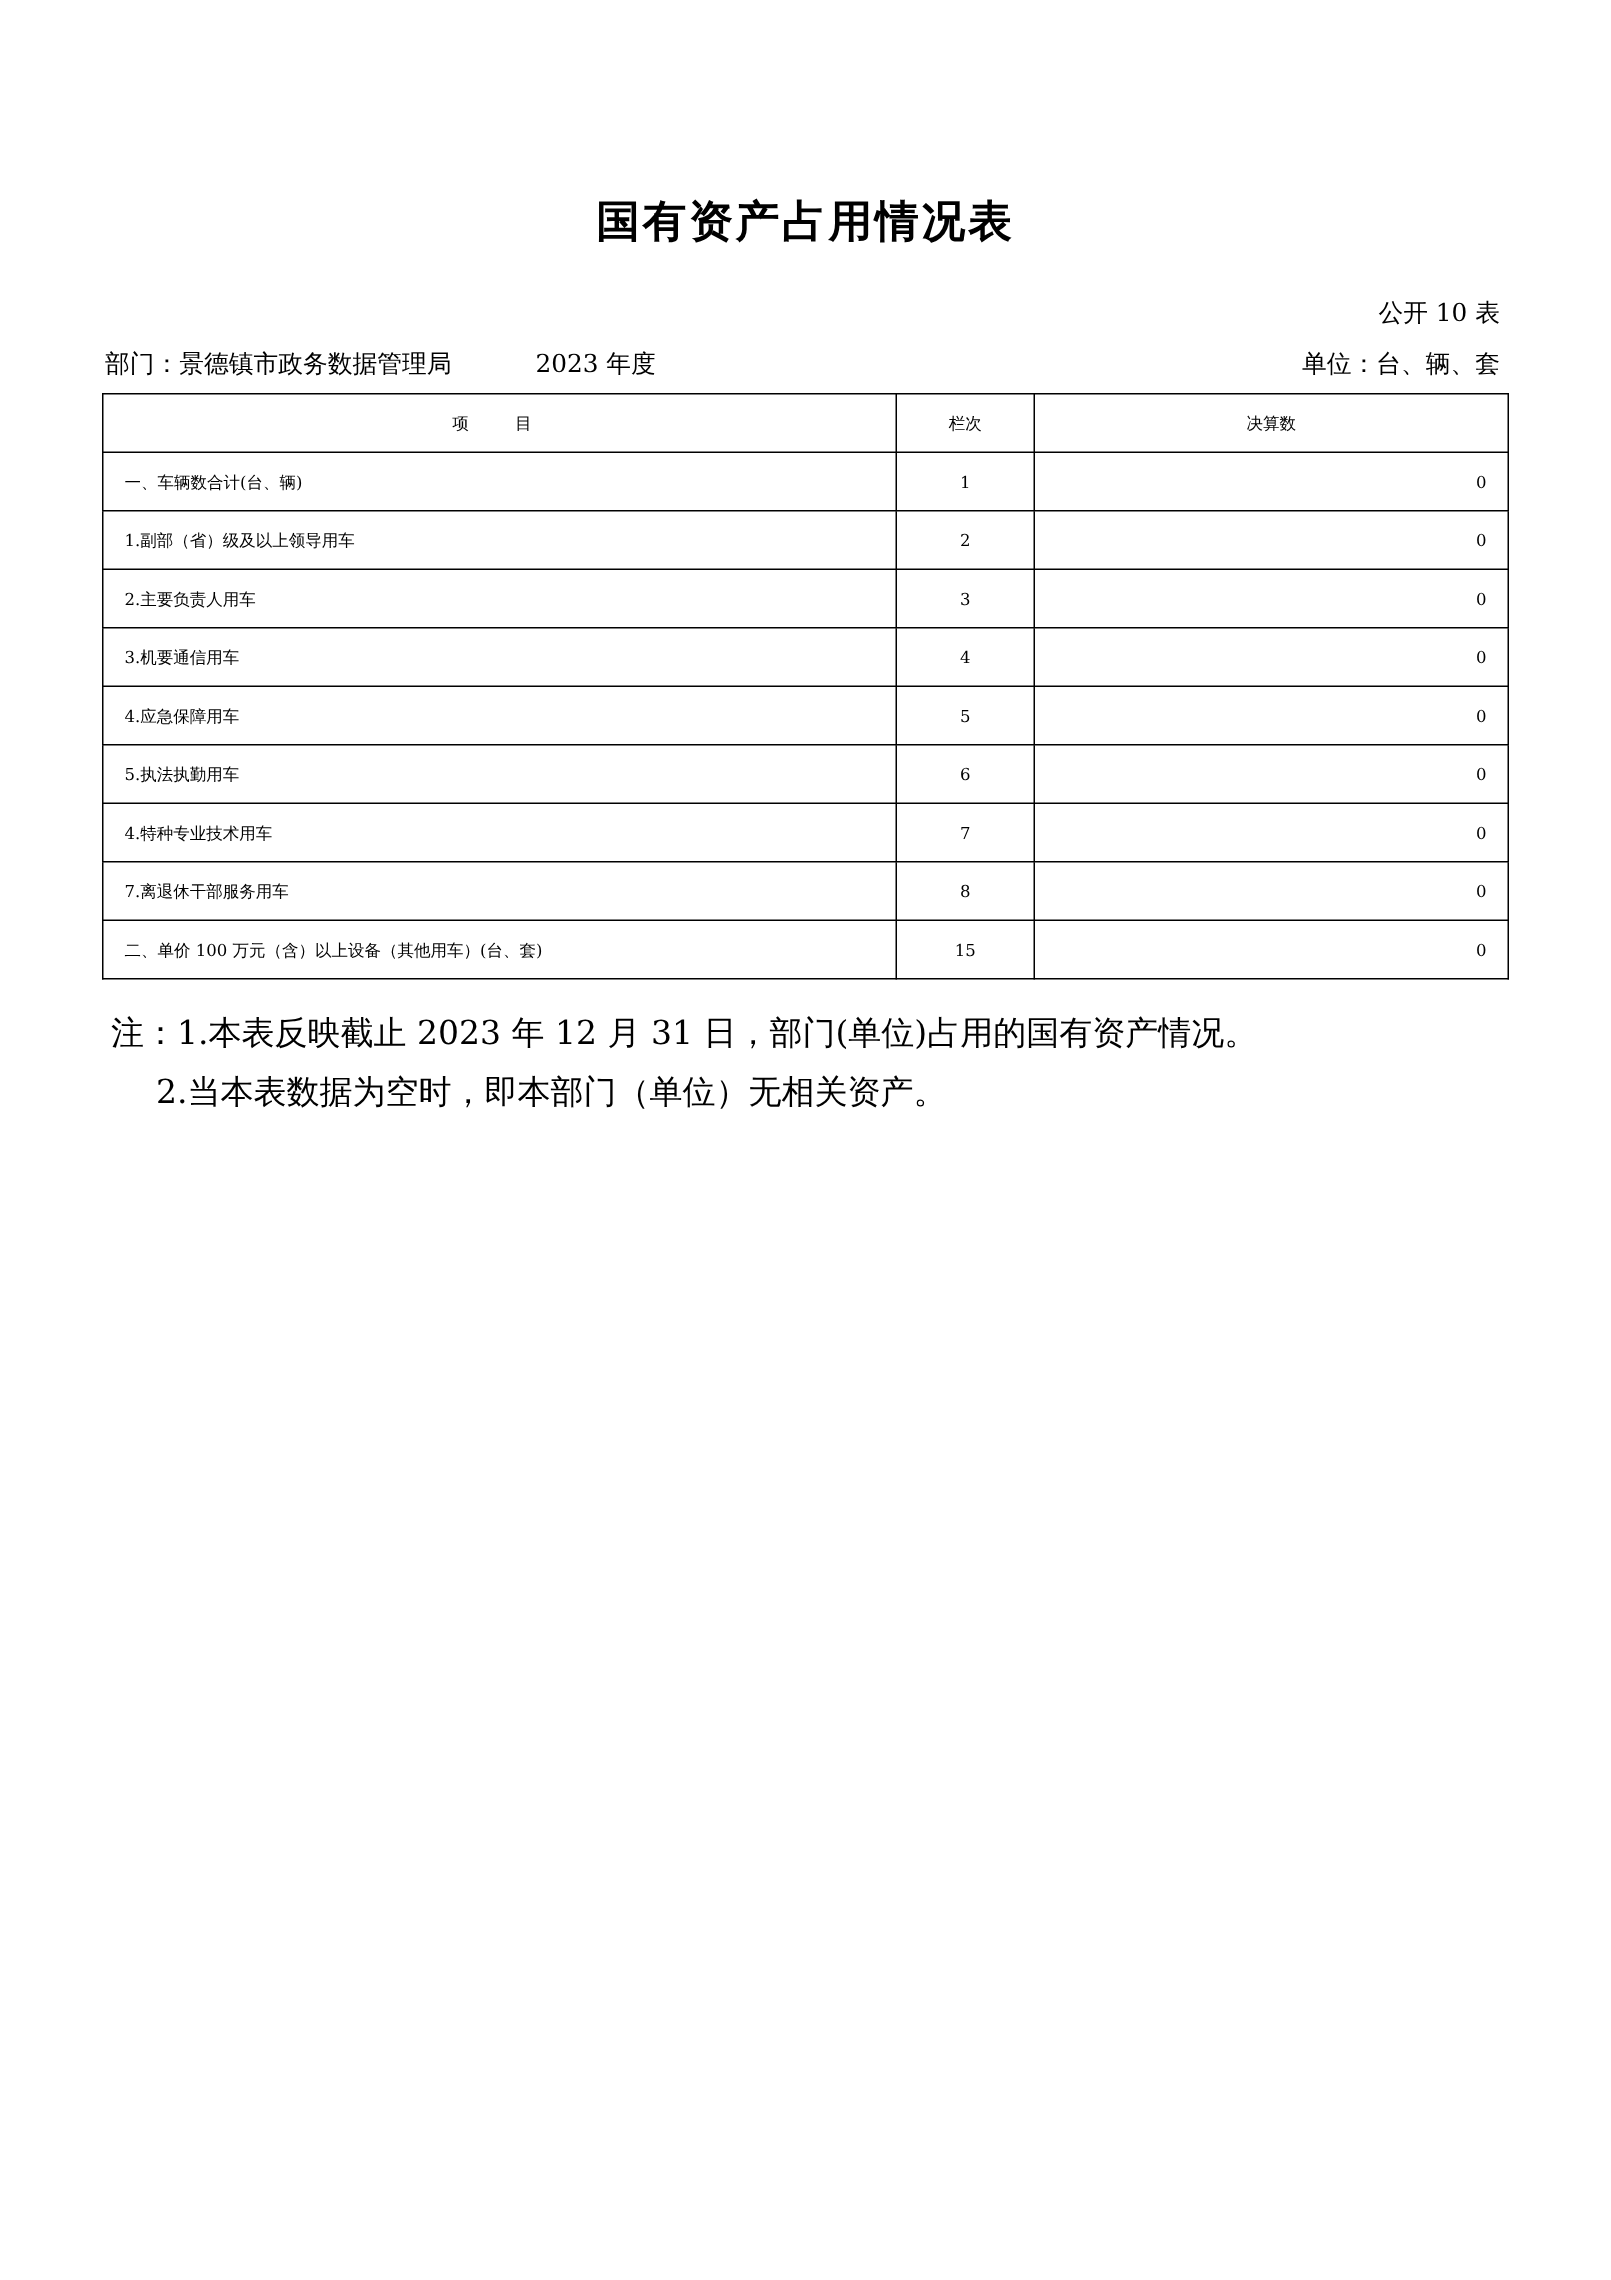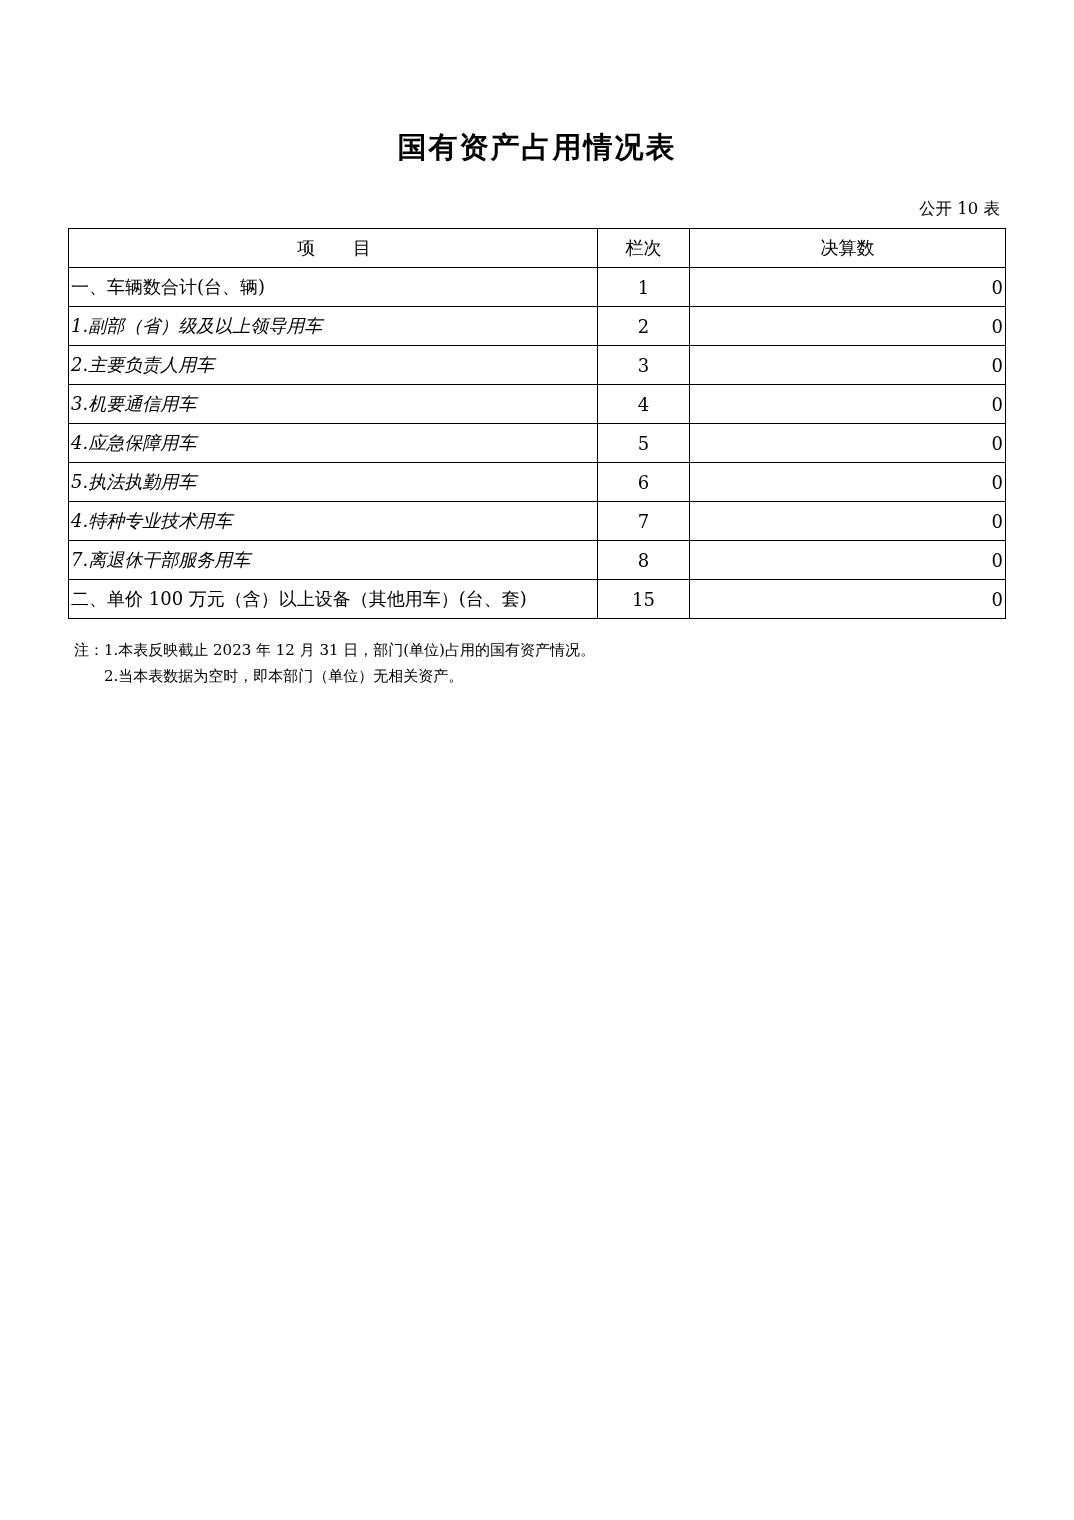--- a/index.html
+++ b/index.html
@@ -58,22 +58,22 @@
   }
   table.main-table {
     border-collapse: collapse;
     width: 100%;
     margin-top: 8px;
     table-layout: fixed;
   }
   table.main-table td {
     border: 1px solid #000000;
     height: 38px;
-    font-size: 18px;
-    padding: 0 2px;
+    font-size: 11px;
+    padding: 0 14px;
     vertical-align: middle;
   }
   .col-item { width: 529px; }
   .col-line { width: 92px; }
   .col-value { width: auto; }
 
   td.head {
     text-align: center;
   }
   td.head.item-head {
@@ -84,41 +84,46 @@
     text-align: center;
   }
   td.value {
     text-align: right;
     padding-right: 14px;
   }
   td.item {
     text-align: left;
   }
   .indent-0 { padding-left: 12px; }
-  .indent-1 { padding-left: 30px; font-style: italic; }
+  .indent-1 { padding-left: 30px; }
 
   .notes {
     margin-top: 18px;
-    font-size: 15px;
+    font-size: 22px;
     line-height: 1.75;
     padding-left: 6px;
   }
   .note-line-2 {
     padding-left: 30px;
   }
 </style>
 </head>
 <body>
 
 <div class="page">
 
   <div class="doc-title">国有资产占用情况表</div>
 
   <div class="form-code">公开 10 表</div>
 
+  <div class="meta-row">
+    <span class="meta-dept">部门：景德镇市政务数据管理局</span>
+    <span class="meta-year">2023 年度</span>
+    <span class="meta-unit">单位：台、辆、套</span>
+  </div>
 
   <table class="main-table">
     <colgroup>
       <col class="col-item">
       <col class="col-line">
       <col class="col-value">
     </colgroup>
     <tbody>
       <tr>
         <td class="head item-head">项　目</td>

